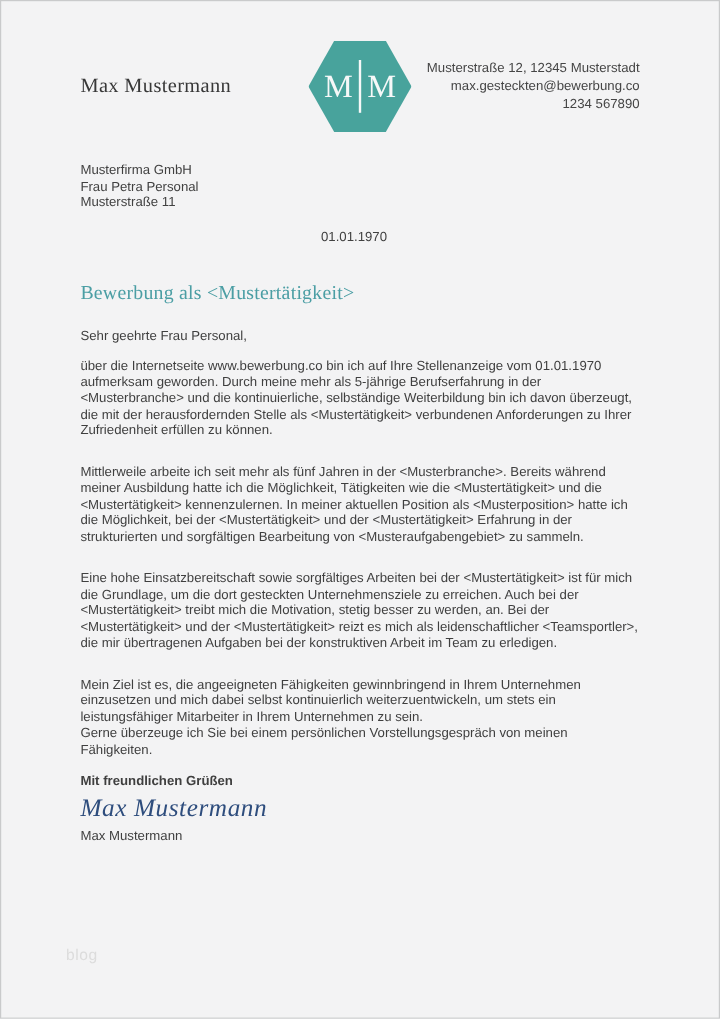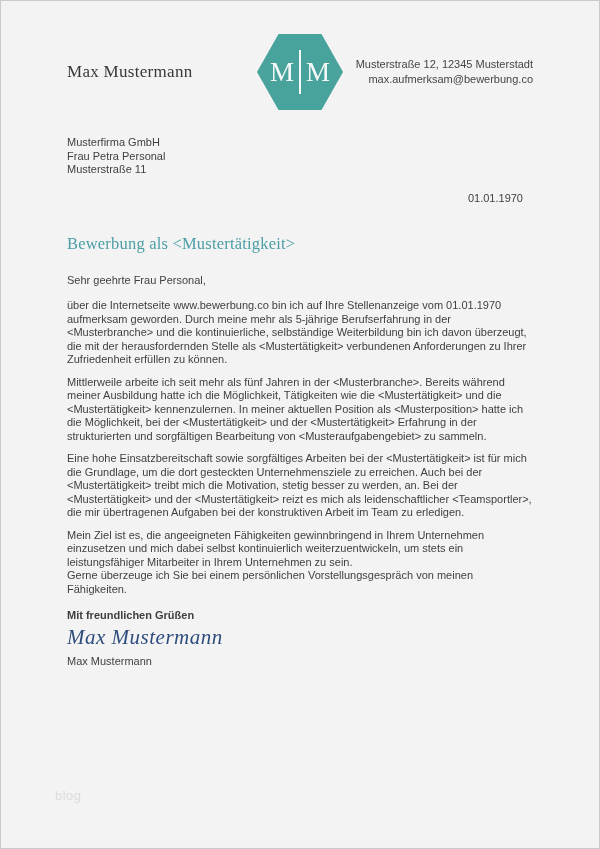--- a/index.html
+++ b/index.html
@@ -48,35 +48,35 @@
     text-align: right;
     font-size: 11px;
     line-height: 15px;
     color: #454545;
   }
 
   
   .recipient { margin-top: 26px; font-size: 11px; line-height: 13.5px; color: #414141; }
 
   
-  .date-row { margin-top: 15px; text-align: right; font-size: 11px; color: #414141; padding-right: 10px; }
+  .date-row { margin-top: 15px; text-align: center; font-size: 11px; color: #414141; padding-right: 10px; }
 
   
   .subject {
     margin-top: 30px;
     font-family: "Liberation Serif", serif;
     font-size: 16.5px;
     font-weight: normal;
     color: #4b9ea4;
     letter-spacing: 0.2px;
   }
 
   
   .salutation { margin-top: 20px; font-size: 11px; line-height: 13.5px; }
-  .para { margin-top: 9px; font-size: 11px; line-height: 13.5px; white-space: pre-line; color: #3f3f3f; }
+  .para { margin-top: 21px; font-size: 11px; line-height: 13.5px; white-space: pre-line; color: #3f3f3f; }
   .para:first-of-type { margin-top: 12px; }
 
   
   .regards { margin-top: 13px; font-size: 11px; line-height: 13.5px; font-weight: bold; }
   .signature {
     margin-top: 2px;
     font-family: "Liberation Serif", serif;
     font-style: italic;
     font-size: 21px;
     color: #2e4d7d;
@@ -102,21 +102,22 @@
 
     <div class="header">
       <div class="header-name">Max Mustermann</div>
       <div class="logo-hex">
         <span class="logo-letter">M</span>
         <span class="logo-bar"></span>
         <span class="logo-letter">M</span>
       </div>
       <div class="header-contact">
         <div>Musterstraße 12, 12345 Musterstadt</div>
-        <div>max.aufmerksam@bewerbung.co</div>
+        <div>max.gesteckten@bewerbung.co</div>
+        <div>1234 567890</div>
       </div>
     </div>
 
     <div class="recipient">
       <div>Musterfirma GmbH</div>
       <div>Frau Petra Personal</div>
       <div>Musterstraße 11</div>
     </div>
 
     <div class="date-row">01.01.1970</div>

